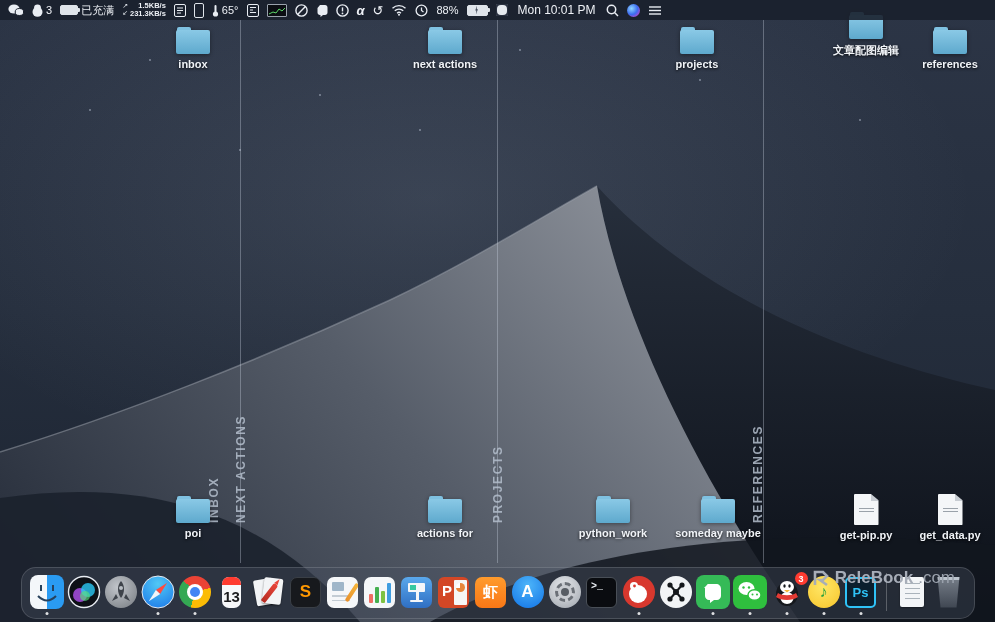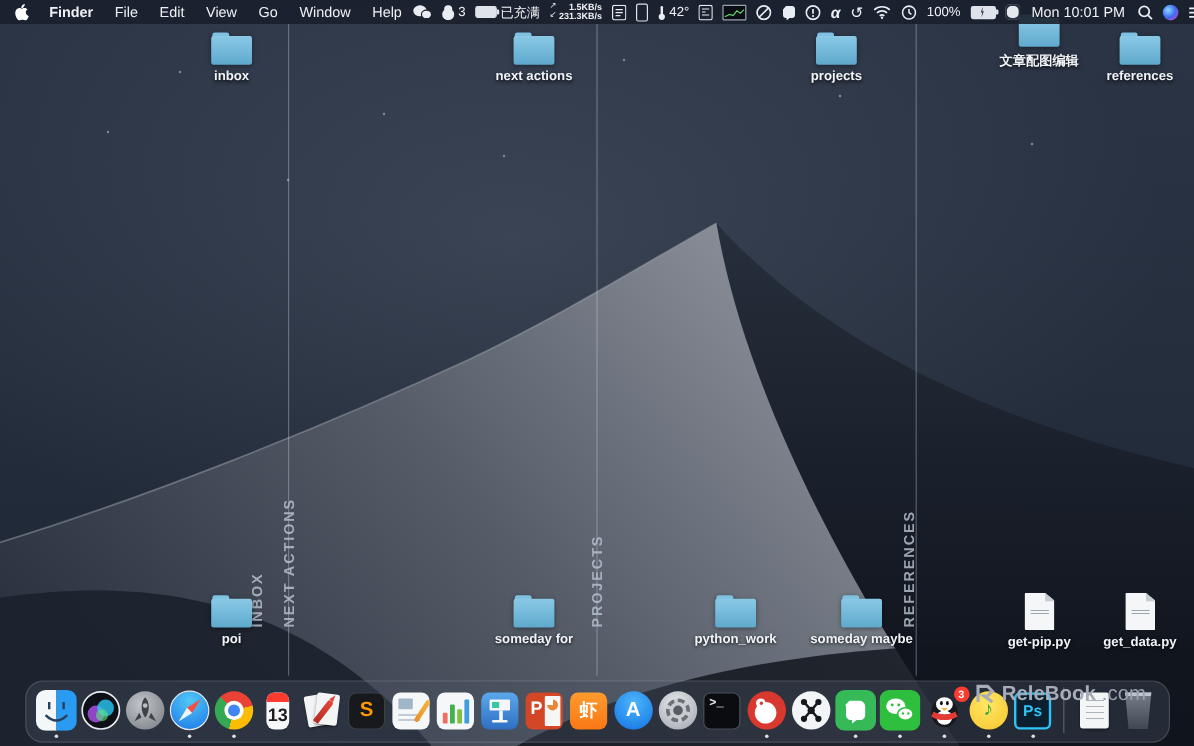--- a/index.html
+++ b/index.html
@@ -155,34 +155,20 @@
       <circle cx="90" cy="110" r="1"></circle>
   </g>
   <path d="M597,186 C700,300 860,360 995,390 L995,622 L790,622 C700,480 620,320 597,186 Z" fill="url(#darkd)"></path>
   <path d="M0,452 C120,415 260,360 390,300 C470,262 545,215 597,186 C620,320 700,480 800,622 L0,622 Z" fill="url(#lightd)"></path>
   <path d="M0,452 C120,415 260,360 390,300 C470,262 545,215 597,186" stroke="#9ba1ab" stroke-opacity=".5" stroke-width="1.5" fill="none"></path>
   <path d="M0,498 C140,478 260,505 360,622 L0,622 Z" fill="#1b212c" fill-opacity=".9"></path>
   <path d="M430,622 C540,560 720,520 995,545 L995,622 Z" fill="#12161f" fill-opacity=".85"></path>
 </svg>
 
 <div class="menubar">
-  <div class="mleft">
-    <span class="apple">
-      <svg width="12" height="14" viewBox="0 0 12 14" fill="#fff">
-          <path d="M9.5 7.4c0-1.6 1.3-2.4 1.4-2.4C10.2 3.9 9 3.7 8.6 3.7c-1 -.1-1.9.6-2.4.6S5 3.7 4.1 3.7C3 3.8 1.9 4.4 1.3 5.5.1 7.6 1 10.7 2.2 12.4c.6.8 1.3 1.7 2.2 1.7.9 0 1.2-.6 2.3-.6s1.4.6 2.3.6 1.6-.9 2.1-1.7c.7-1 1-1.9 1-2-.1 0-2.6-1-2.6-3zM7.9 2.6c.5-.6.8-1.4.7-2.2-.7 0-1.6.5-2.1 1.1-.5.5-.9 1.4-.8 2.2.9.1 1.7-.5 2.2-1.1z"></path>
-        </svg>
-    </span>
-    <span class="mitem bold">Finder</span>
-    <span class="mitem">File</span>
-    <span class="mitem">Edit</span>
-    <span class="mitem">View</span>
-    <span class="mitem">Go</span>
-    <span class="mitem">Window</span>
-    <span class="mitem">Help</span>
-  </div>
   <div class="mright">
     <span class="sic">
       <svg width="16" height="12" viewBox="0 0 16 12">
           <ellipse cx="6" cy="5" rx="5.6" ry="4.6" fill="#e9edf3"></ellipse>
           <ellipse cx="11.4" cy="8" rx="4.2" ry="3.5" fill="#e9edf3" stroke="#1b212d" stroke-width="1"></ellipse>
         </svg>
     </span>
     <span class="sic">
       <svg width="11" height="13" viewBox="0 0 11 13">
           <ellipse cx="5.5" cy="3.6" rx="3.4" ry="3.2" fill="#e9edf3"></ellipse>
@@ -211,21 +197,21 @@
         </svg>
     </span>
     <span class="sic">
         <span class="phone"></span>
       </span>
     <span class="sic">
       <svg width="7" height="13" viewBox="0 0 7 13">
           <circle cx="3.5" cy="10" r="2.6" fill="#e9edf3"></circle>
           <rect x="2.5" y="1" width="2" height="8" rx="1" fill="#e9edf3"></rect>
         </svg>
-      <span class="stxt">42°</span>
+      <span class="stxt">65°</span>
     </span>
     <span class="sic">
       <svg width="12" height="13" viewBox="0 0 12 13">
           <rect x=".5" y=".5" width="11" height="12" rx="1.5" fill="none" stroke="#e9edf3"></rect>
           <path d="M3 3.5h6M3 6h3M3 8.5h6" stroke="#e9edf3" stroke-width="1"></path>
         </svg>
     </span>
     <span class="sic">
       <span class="graphwin"><svg width="18" height="11" viewBox="0 0 18 11">
             <polyline points="1,9 5,7 8,8 11,4 14,6 17,3" fill="none" stroke="#5dd66a" stroke-width="1"></polyline>
@@ -258,21 +244,21 @@
           <path d="M6.1 9.2a2.8 2.8 0 013.8 0"></path>
           <circle cx="8" cy="10.8" r="1" fill="#e9edf3" stroke="none"></circle>
         </svg>
     </span>
     <span class="sic">
       <svg width="13" height="13" viewBox="0 0 13 13">
           <circle cx="6.5" cy="6.5" r="5.4" fill="none" stroke="#e9edf3" stroke-width="1.3"></circle>
           <path d="M6.5 3.5v3l2 1.5" fill="none" stroke="#e9edf3" stroke-width="1.3"></path>
         </svg>
     </span>
-    <span class="stxt">100%</span>
+    <span class="stxt">88%</span>
     <span class="sic">
         <span class="batt big">
           <span class="bolt"></span>
         </span>
       </span>
     <span class="sic">
         <span class="imgrid"></span>
       </span>
     <span class="stxt clocktxt">Mon 10:01 PM</span>
     <span class="sic">
@@ -344,21 +330,21 @@
       <span class="tab"></span>
       <span class="fbody"></span>
     </span>
   <span class="dlabel">poi</span>
 </div>
 <div class="ditem" style="left:397px;top:496px">
   <span class="folder-icon">
       <span class="tab"></span>
       <span class="fbody"></span>
     </span>
-  <span class="dlabel">someday for</span>
+  <span class="dlabel">actions for</span>
 </div>
 <div class="ditem" style="left:565px;top:496px">
   <span class="folder-icon">
       <span class="tab"></span>
       <span class="fbody"></span>
     </span>
   <span class="dlabel">python_work</span>
 </div>
 <div class="ditem" style="left:670px;top:496px">
   <span class="folder-icon">

